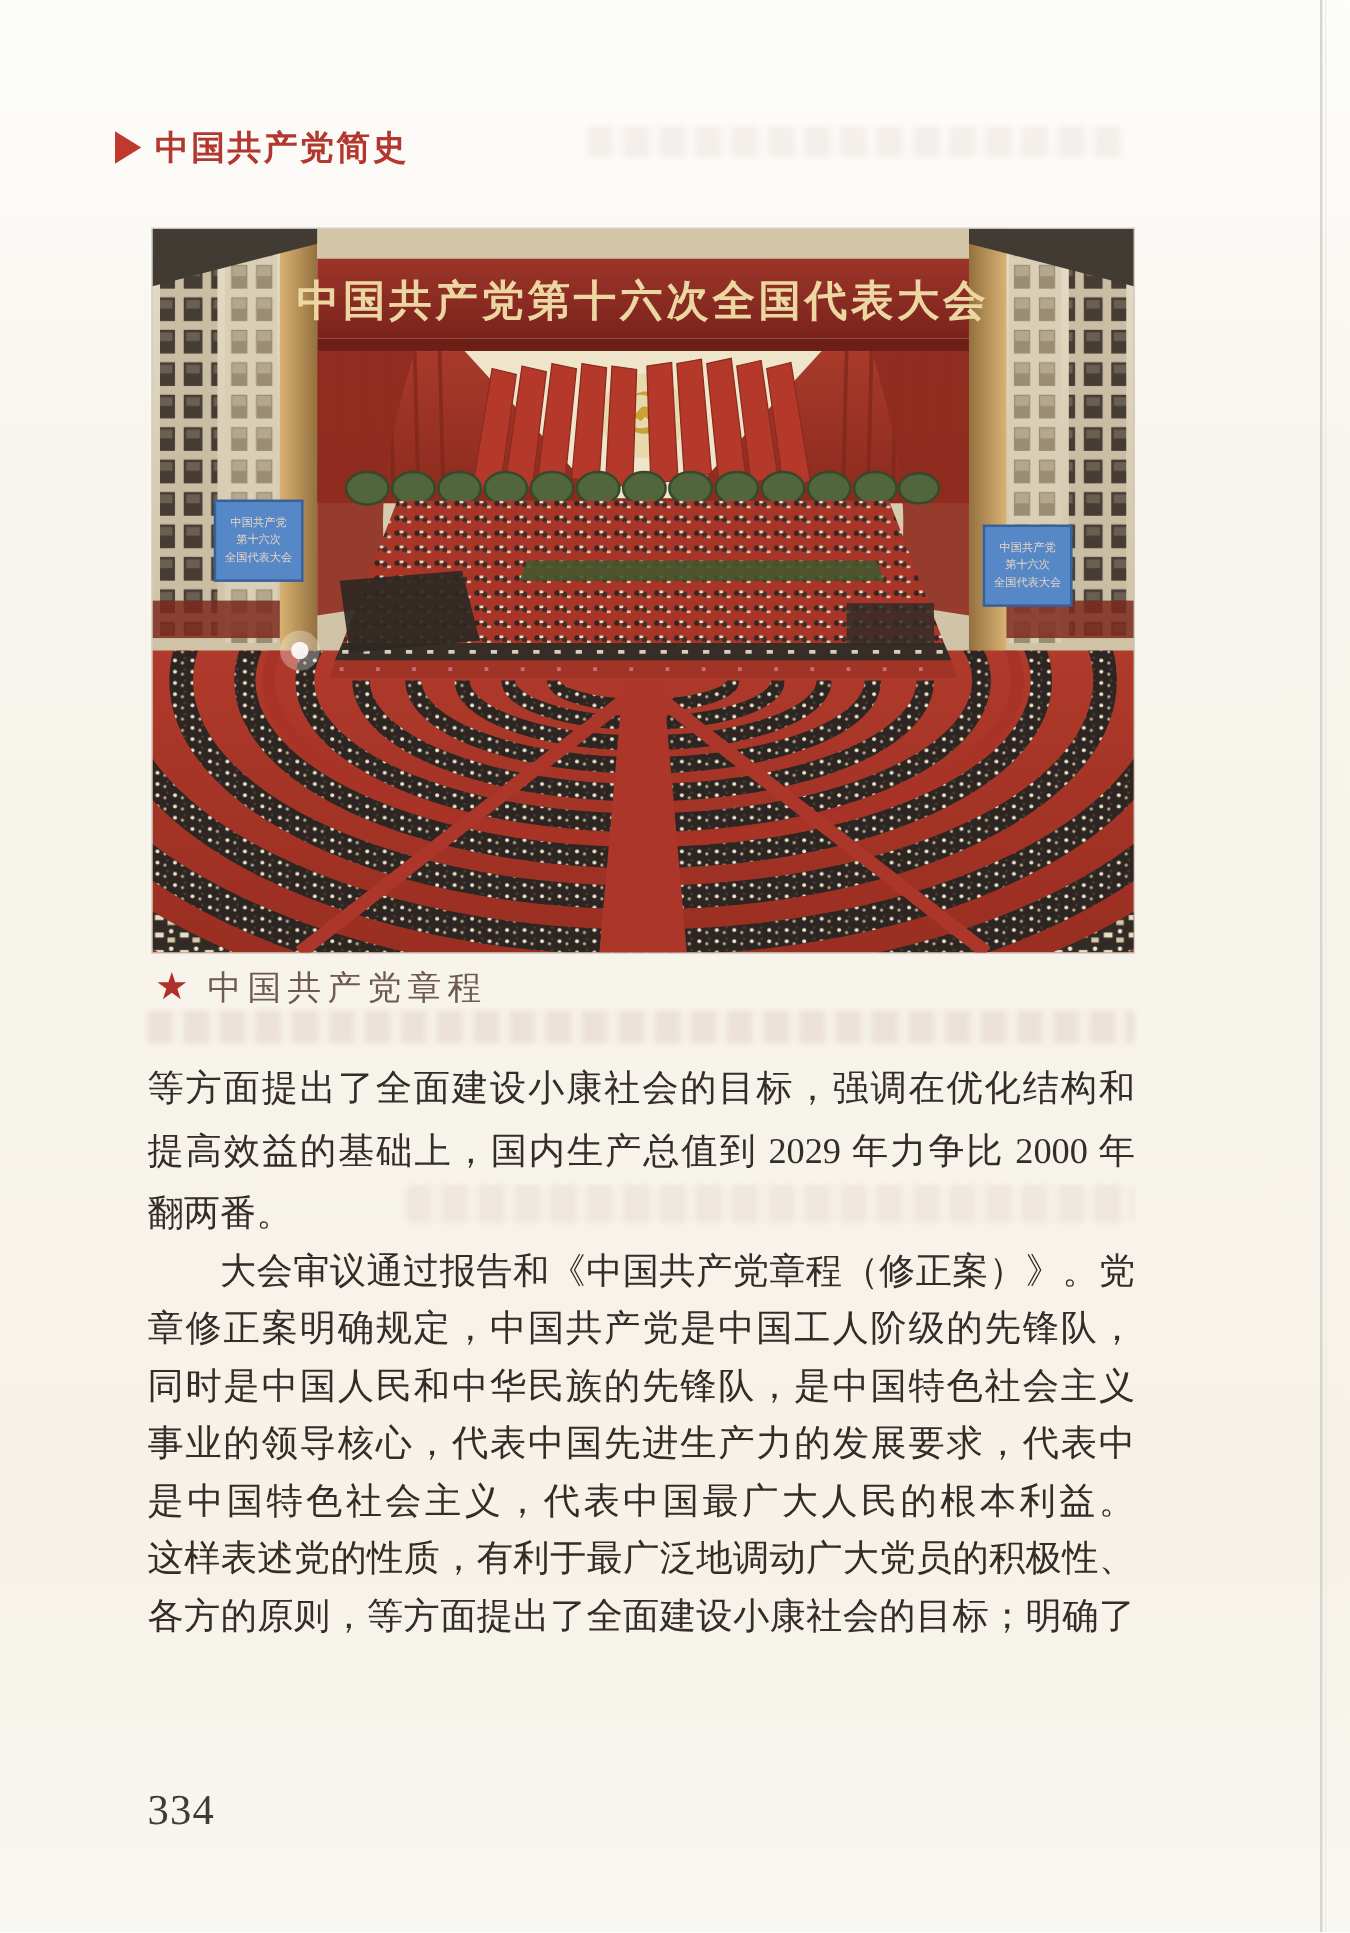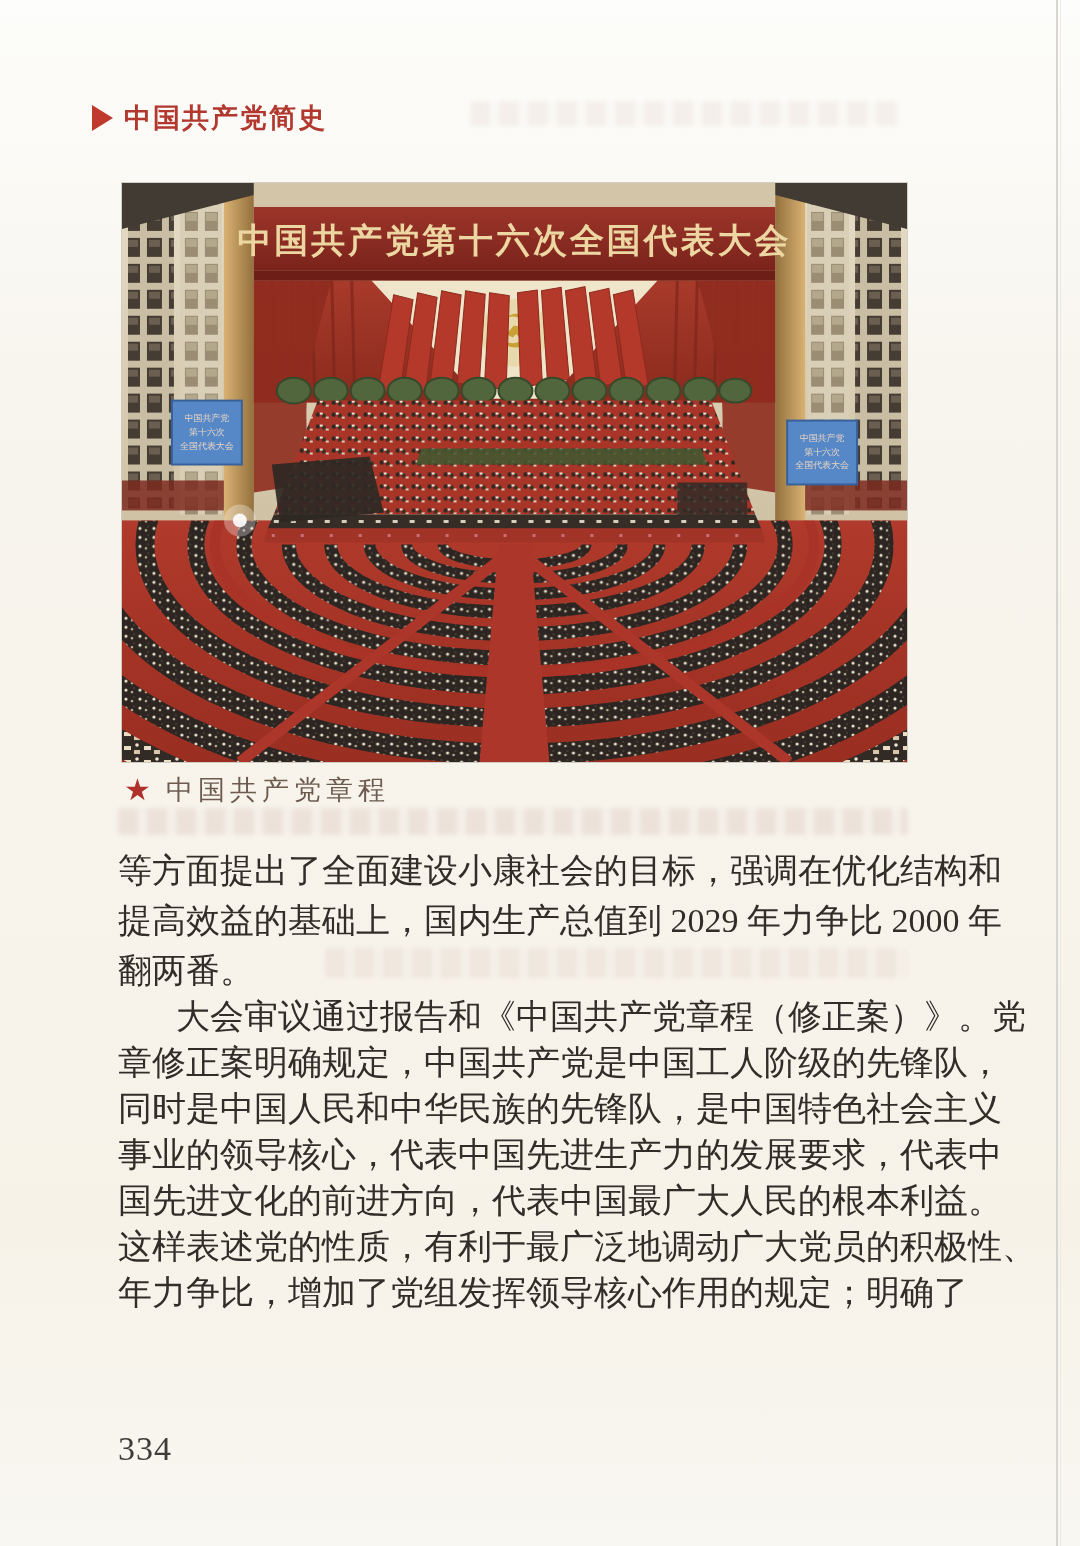--- a/index.html
+++ b/index.html
@@ -23,21 +23,21 @@
 
   
   .caption{position:absolute;left:124px;top:772px;display:flex;align-items:center;gap:15px;height:36px;}
   .caption .star{color:#b0312b;font-size:30px;line-height:36px;font-family:"DejaVu Sans",sans-serif;}
   .caption .cap-text{font-size:27px;color:#6e5b4f;letter-spacing:5px;}
 
   
   .textblock{position:absolute;left:118px;width:790px;color:#322d28;}
   .tb1{top:846px;}
   .tb2{top:994px;}
-  .line{font-size:34px;height:50px;line-height:50px;text-align:justify;text-align-last:justify;white-space:nowrap;}
+  .line{font-size:29px;height:50px;line-height:50px;text-align:justify;text-align-last:justify;white-space:nowrap;}
   .tb2 .line{height:46px;line-height:46px;}
   .line.no-just{text-align-last:left;}
   .line.indent{padding-left:58px;width:732px;}
 
   
   .page-number{position:absolute;left:118px;top:1430px;font-size:34px;color:#3f3b36;letter-spacing:1px;}
 
   
   .ghost{position:absolute;border-radius:4px;pointer-events:none;
     background:repeating-linear-gradient(90deg,rgba(168,118,108,.16) 0 20px,rgba(168,118,108,.03) 20px 29px);
@@ -244,22 +244,22 @@
     <div class="line no-just">翻两番。</div>
   </div>
 
   <div class="ghost g2"></div>
 
   <div class="textblock tb2">
     <div class="line indent">大会审议通过报告和《中国共产党章程（修正案）》。党</div>
     <div class="line">章修正案明确规定，中国共产党是中国工人阶级的先锋队，</div>
     <div class="line">同时是中国人民和中华民族的先锋队，是中国特色社会主义</div>
     <div class="line">事业的领导核心，代表中国先进生产力的发展要求，代表中</div>
-    <div class="line">国先进文化的前进方向，代表中国最广大人民的根本利益。</div>
+    <div class="line">是中国特色社会主义，代表中国最广大人民的根本利益。</div>
     <div class="line">这样表述党的性质，有利于最广泛地调动广大党员的积极性、</div>
-    <div class="line">年力争比，增加了党组发挥领导核心作用的规定；明确了</div>
+    <div class="line">各方的原则，等方面提出了全面建设小康社会的目标；明确了</div>
   </div>
 
   <div class="page-number">334</div>
 
   <div class="scan-line"></div>
   <div class="scan-line2"></div>
 </div>
 
 </body></html>

